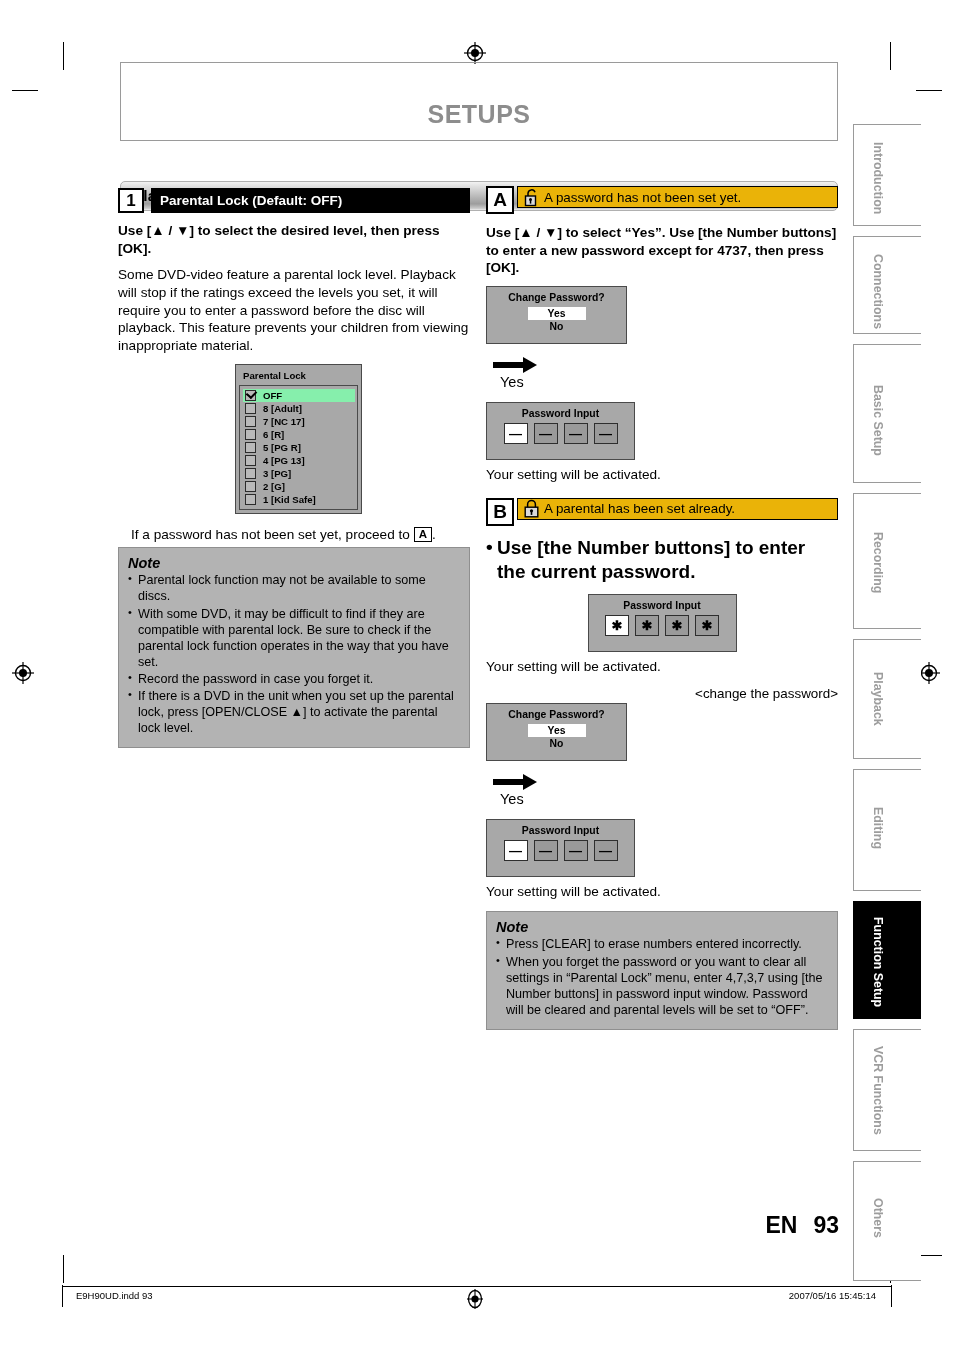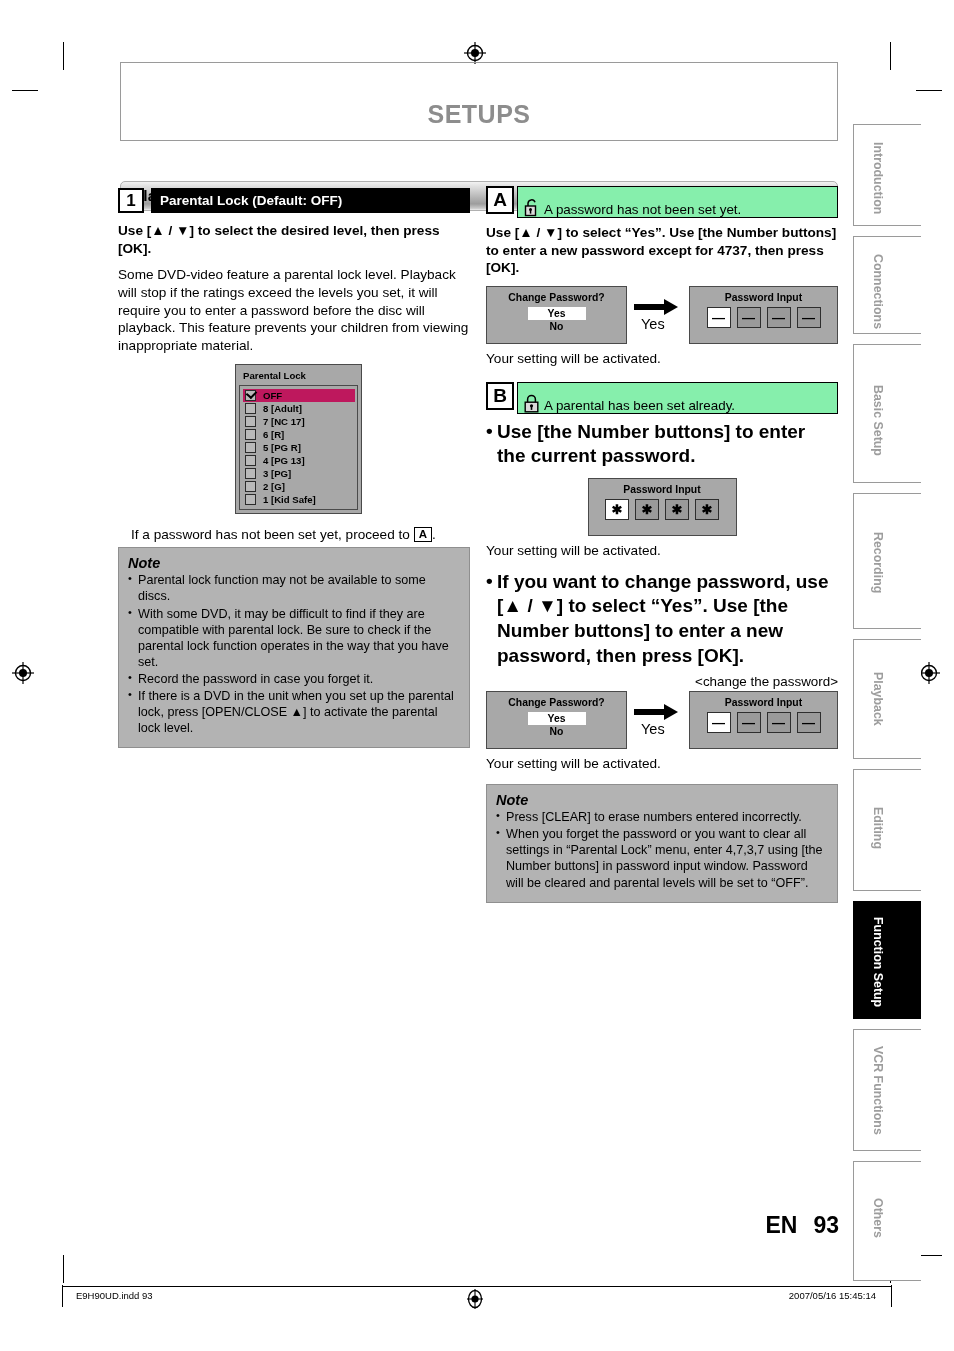--- a/index.html
+++ b/index.html
@@ -153,21 +153,21 @@
   .pl-row .chk.checked::after {
     content: "";
     position: absolute;
     left: 1px; top: -1px;
     width: 7px; height: 5px;
     border-left: 2px solid #000;
     border-bottom: 2px solid #000;
     transform: rotate(-45deg) skew(4deg);
   }
   .pl-row .txt { font-size: 9.6px; font-weight: bold; color: #000; }
-  .pl-row.sel { background: #be185d; }
+  .pl-row.sel { background: #86efac; }
 
   
   .note {
     background: #b3b3b3;
     border: 1.5px solid #8f8f8f;
     box-sizing: border-box;
     padding: 7px 9px 10px 9px;
   }
   .note .note-title {
     font-size: 14.5px;
@@ -195,25 +195,25 @@
   .ab-letter {
     position: absolute; left: 0; top: 0;
     width: 28px; height: 28px;
     border: 2.2px solid #000;
     box-sizing: border-box;
     font-size: 19px; font-weight: bold;
     text-align: center; line-height: 24px;
     background: #fff;
   }
   .ab-bar {
-    position: absolute; left: 31px; top: 0; right: 0; height: 32px;
+    position: absolute; left: 31px; top: 0; right: 0; height: 22px;
     border: 1.6px solid #000;
     box-sizing: border-box;
-    background: #86efac;
-    display: flex; align-items: flex-end;
+    background: #eab308;
+    display: flex; align-items: center;
     padding-left: 6px;
   }
   .ab-bar .ab-text { font-size: 13.4px; margin-left: 4px; }
   .lock-ico { flex: none; width: 16px; height: 19px; }
 
   
   .bul {
     font-size: 19px; font-weight: bold; line-height: 1.30;
     padding-left: 11px; position: relative;
     margin: 0 0 9px 0;
@@ -246,21 +246,21 @@
   .pw-cell {
     width: 24px; height: 21px;
     border: 1.6px solid #2e2e2e;
     background: #9a9a9a;
     display: flex; align-items: center; justify-content: center;
     font-size: 13px; font-weight: bold; color: #000;
     box-sizing: border-box;
   }
   .pw-cell.hl { background: #fff; }
 
-  .flowrow { display: flex; align-items: flex-start; margin-bottom: 6px; }
+  .flowrow { display: flex; align-items: flex-start; margin-bottom: 6px; flex-direction: column; }
   .arrowcol {
     width: 62px; flex: none;
     position: relative;
     height: 58px;
   }
   .arrowcol svg { position: absolute; left: 7px; top: 13px; }
   .arrowcol .alabel {
     position: absolute; left: 14px; top: 30px;
     font-size: 14.5px;
   }
@@ -504,21 +504,20 @@
         <div class="pw-cell hl">✱</div>
         <div class="pw-cell">✱</div>
         <div class="pw-cell">✱</div>
         <div class="pw-cell">✱</div>
       </div>
     </div>
   </div>
 
   <p class="body" style="margin-bottom:10px;">Your setting will be activated.</p>
 
-  <p class="bul" style="margin-bottom:6px;">If you want to change password, use [▲ / ▼] to select “Yes”. Use [the Number buttons] to enter a new password, then press [OK].</p>
 
   <p class="change-cap">&lt;change the password&gt;</p>
 
   <div class="flowrow">
     <div class="osd" style="width:141px; height:58px;">
       <div class="osd-title">Change Password?</div>
       <div class="cp-yes">Yes</div>
       <div class="cp-no">No</div>
     </div>
     <div class="arrowcol">

